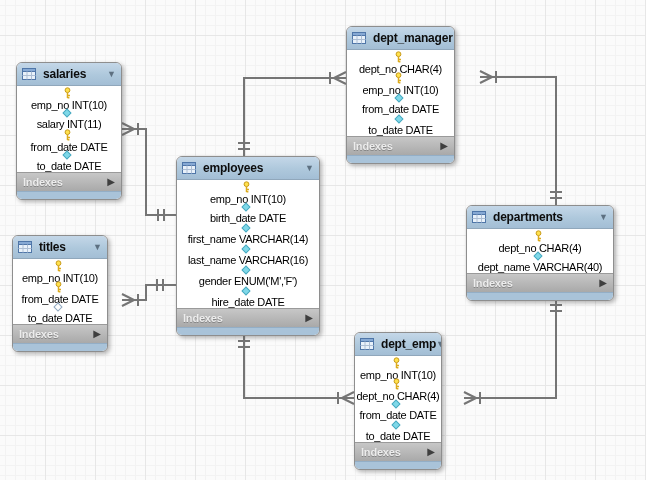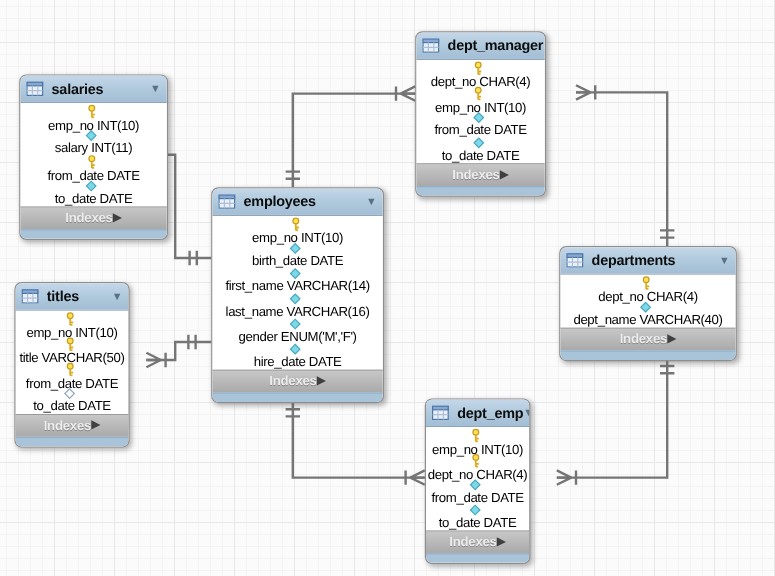--- a/index.html
+++ b/index.html
@@ -28,21 +28,21 @@
     border-bottom:1px solid #90a7bb;
   }
   .ticon{display:inline-flex;margin-right:6px;flex:0 0 auto;}
   .ttitle{font-size:12px;font-weight:bold;color:#0d0d0d;white-space:nowrap;flex:1 1 auto;letter-spacing:-0.2px;}
   .collapse{font-size:9px;color:#5d7081;flex:0 0 auto;line-height:1;cursor:pointer;}
   .tbody{background:#fff;padding:1px 0;}
   .trow{height:21px;display:flex;align-items:center;padding:0 4px;box-sizing:border-box;white-space:nowrap;flex-direction:column;}
   .cicon{display:inline-flex;width:13px;justify-content:center;margin-right:4px;flex:0 0 auto;}
   .clabel{font-size:11px;color:#000;letter-spacing:-0.3px;}
   .tfoot{
-    height:19px;display:flex;align-items:center;justify-content:center;
+    height:19px;display:flex;align-items:center;justify-content:space-between;
     padding:0 6px;box-sizing:border-box;
     background:linear-gradient(180deg,#c7c7c7,#a9a9a9);
     border-top:1px solid #9a9a9a;
   }
   .flabel{font-size:11px;font-weight:bold;color:#ececec;text-shadow:0 1px 0 rgba(90,90,90,.5);letter-spacing:-0.2px;}
   .expand{font-size:10px;color:#3f3f3f;line-height:1;}
   .tbottom{height:7px;background:#a9c3d9;border-top:1px solid #93aec6;}
 </style>
 </head>
 <body>
@@ -81,21 +81,21 @@
       <path d="M550,192 L562,192 M550,198 L562,198"></path>
     </g>
 
     <g>
       <polyline points="464,398 556,398 556,298"></polyline>
       <path d="M476,398 L464,392 M476,398 L464,398 M476,398 L464,404 M480,392 L480,404"></path>
       <path d="M550,305 L562,305 M550,311 L562,311"></path>
     </g>
   </svg>
 
-  <div class="table" style="left:16px;top:62px;width:124px">
+  <div class="table" style="left:16px;top:62px;width:106px">
     <div class="thead">
       <span class="ticon">
         <svg width="15" height="12" viewBox="0 0 15 12">
             <rect x="0.5" y="0.5" width="13" height="11" fill="#e8f1fa" stroke="#4f76a8"></rect>
             <rect x="0.5" y="0.5" width="13" height="3" fill="#86a9d4" stroke="#4f76a8"></rect>
             <path d="M5 3.5 V11.5 M9.5 3.5 V11.5 M0.5 7.5 H13.5" stroke="#aebfd4" fill="none"></path>
           </svg>
       </span>
       <span class="ttitle">salaries</span>
       <span class="collapse">▼</span>
@@ -165,29 +165,20 @@
           </span>
         <span class="clabel">emp_no INT(10)</span>
       </div>
       <div class="trow">
         <span class="cicon">
             <svg width="11" height="12" viewBox="0 0 11 12">
               <circle cx="5.5" cy="3.2" r="2.4" fill="#ffe14d" stroke="#c79a1e"></circle>
               <path d="M5.5 5.6 V11 M5.5 8.6 H8 M5.5 10.8 H7.4" stroke="#dcab1c" stroke-width="1.5" fill="none"></path>
             </svg>
           </span>
-        <span class="clabel">title VARCHAR(50)</span>
-      </div>
-      <div class="trow">
-        <span class="cicon">
-            <svg width="11" height="12" viewBox="0 0 11 12">
-              <circle cx="5.5" cy="3.2" r="2.4" fill="#ffe14d" stroke="#c79a1e"></circle>
-              <path d="M5.5 5.6 V11 M5.5 8.6 H8 M5.5 10.8 H7.4" stroke="#dcab1c" stroke-width="1.5" fill="none"></path>
-            </svg>
-          </span>
         <span class="clabel">from_date DATE</span>
       </div>
       <div class="trow">
         <span class="cicon">
             <svg width="10" height="10" viewBox="0 0 10 10">
               <rect x="2.2" y="2.2" width="5.6" height="5.6" transform="rotate(45 5 5)" fill="#ffffff" stroke="#8fa8c0"></rect>
             </svg>
           </span>
         <span class="clabel">to_date DATE</span>
       </div>

